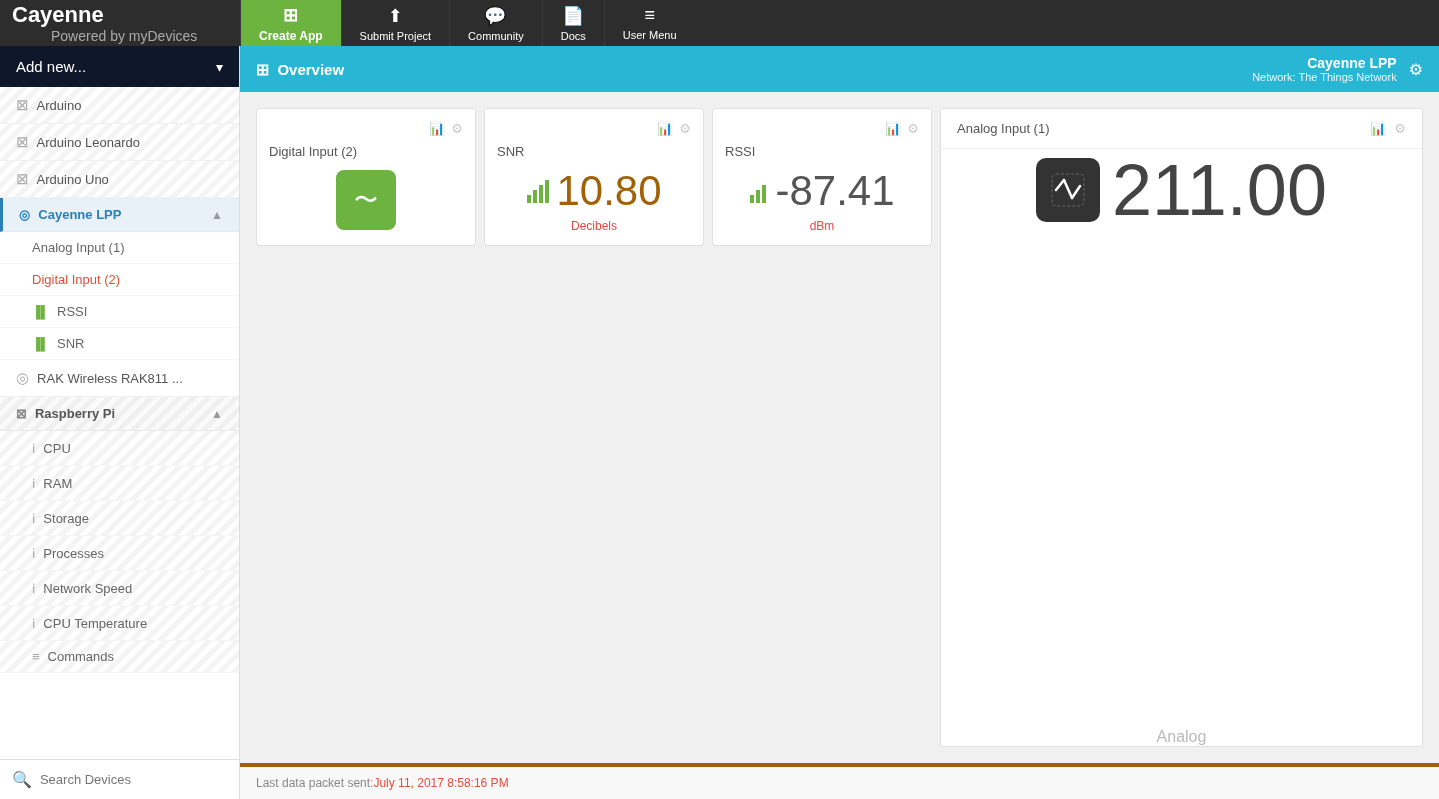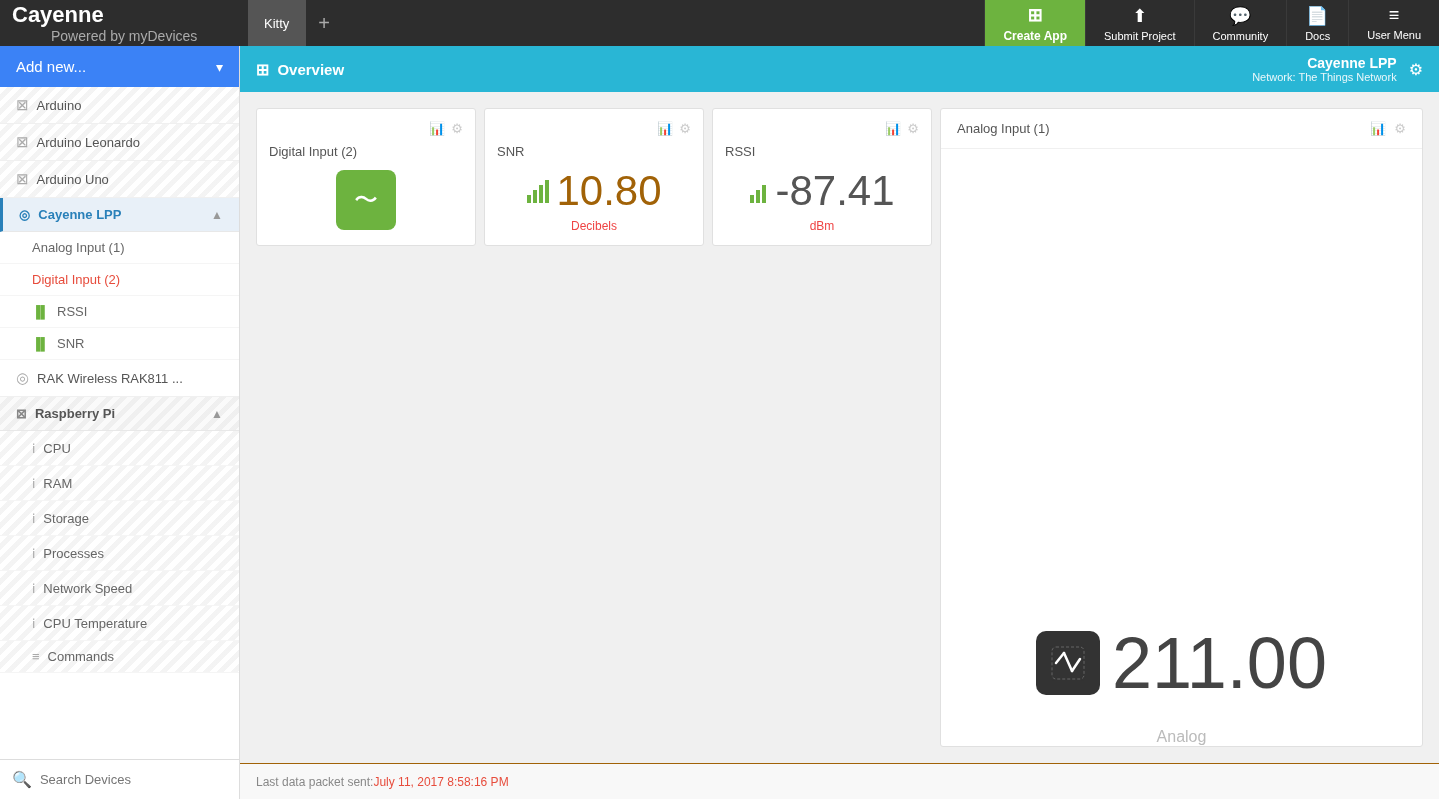--- a/index.html
+++ b/index.html
@@ -85,21 +85,21 @@
     .sidebar {
       width: 240px;
       background: #fff;
       display: flex;
       flex-direction: column;
       border-right: 1px solid #ddd;
       flex-shrink: 0;
       overflow-y: auto;
     }
     .add-new-btn {
-      background: #3b82f6;
+      background: #0f172a;
       color: white;
       padding: 12px 16px;
       display: flex;
       align-items: center;
       justify-content: space-between;
       font-size: 15px;
       cursor: pointer;
       flex-shrink: 0;
     }
     .add-new-btn .arrow { font-size: 14px; }
@@ -280,21 +280,21 @@
       align-items: center;
       border-bottom: 1px solid #f0f0f0;
     }
     .analog-title { font-size: 13px; color: #555; }
     .analog-header-icons { margin-left: auto; display: flex; gap: 8px; color: #ccc; font-size: 13px; }
     .analog-body {
       flex: 1;
       display: flex;
       flex-direction: column;
       align-items: center;
-      justify-content: flex-end;
+      justify-content: space-between;
     }
     .analog-icon-value {
       display: flex;
       align-items: center;
       gap: 12px;
     }
     .analog-icon-box {
       width: 64px;
       height: 64px;
       background: #333;
@@ -311,21 +311,21 @@
     }
     .analog-label {
       font-size: 16px;
       color: #bbb;
       margin-top: 24px;
     }
 
     
     .status-bar {
       background: #f8f8f8;
-      border-top: 1px solid #a16207;
+      border-top: 4px solid #a16207;
       padding: 8px 16px;
       font-size: 12px;
       color: #888;
       flex-shrink: 0;
       height: 36px;
       display: flex;
       align-items: center;
     }
     .status-bar .timestamp { color: #e74c3c; }
 
@@ -342,26 +342,20 @@
   </style>
 </head>
 <body>
 
 <div class="top-nav">
   <div class="logo-area">
     <div class="logo-text">
       <span class="cayenne">Cayenne</span>
       <span class="powered">Powered by myDevices</span>
     </div>
-  </div>
-  <div class="tab-area">
-    <div class="tab active">
-      <span>Kitty</span>
-    </div>
-    <div class="tab-add">+</div>
   </div>
   <div class="nav-actions">
     <div class="nav-action create-app">
       <span class="nav-icon">⊞</span>
       <span>Create App</span>
     </div>
     <div class="nav-action">
       <span class="nav-icon">⬆</span>
       <span>Submit Project</span>
     </div>

